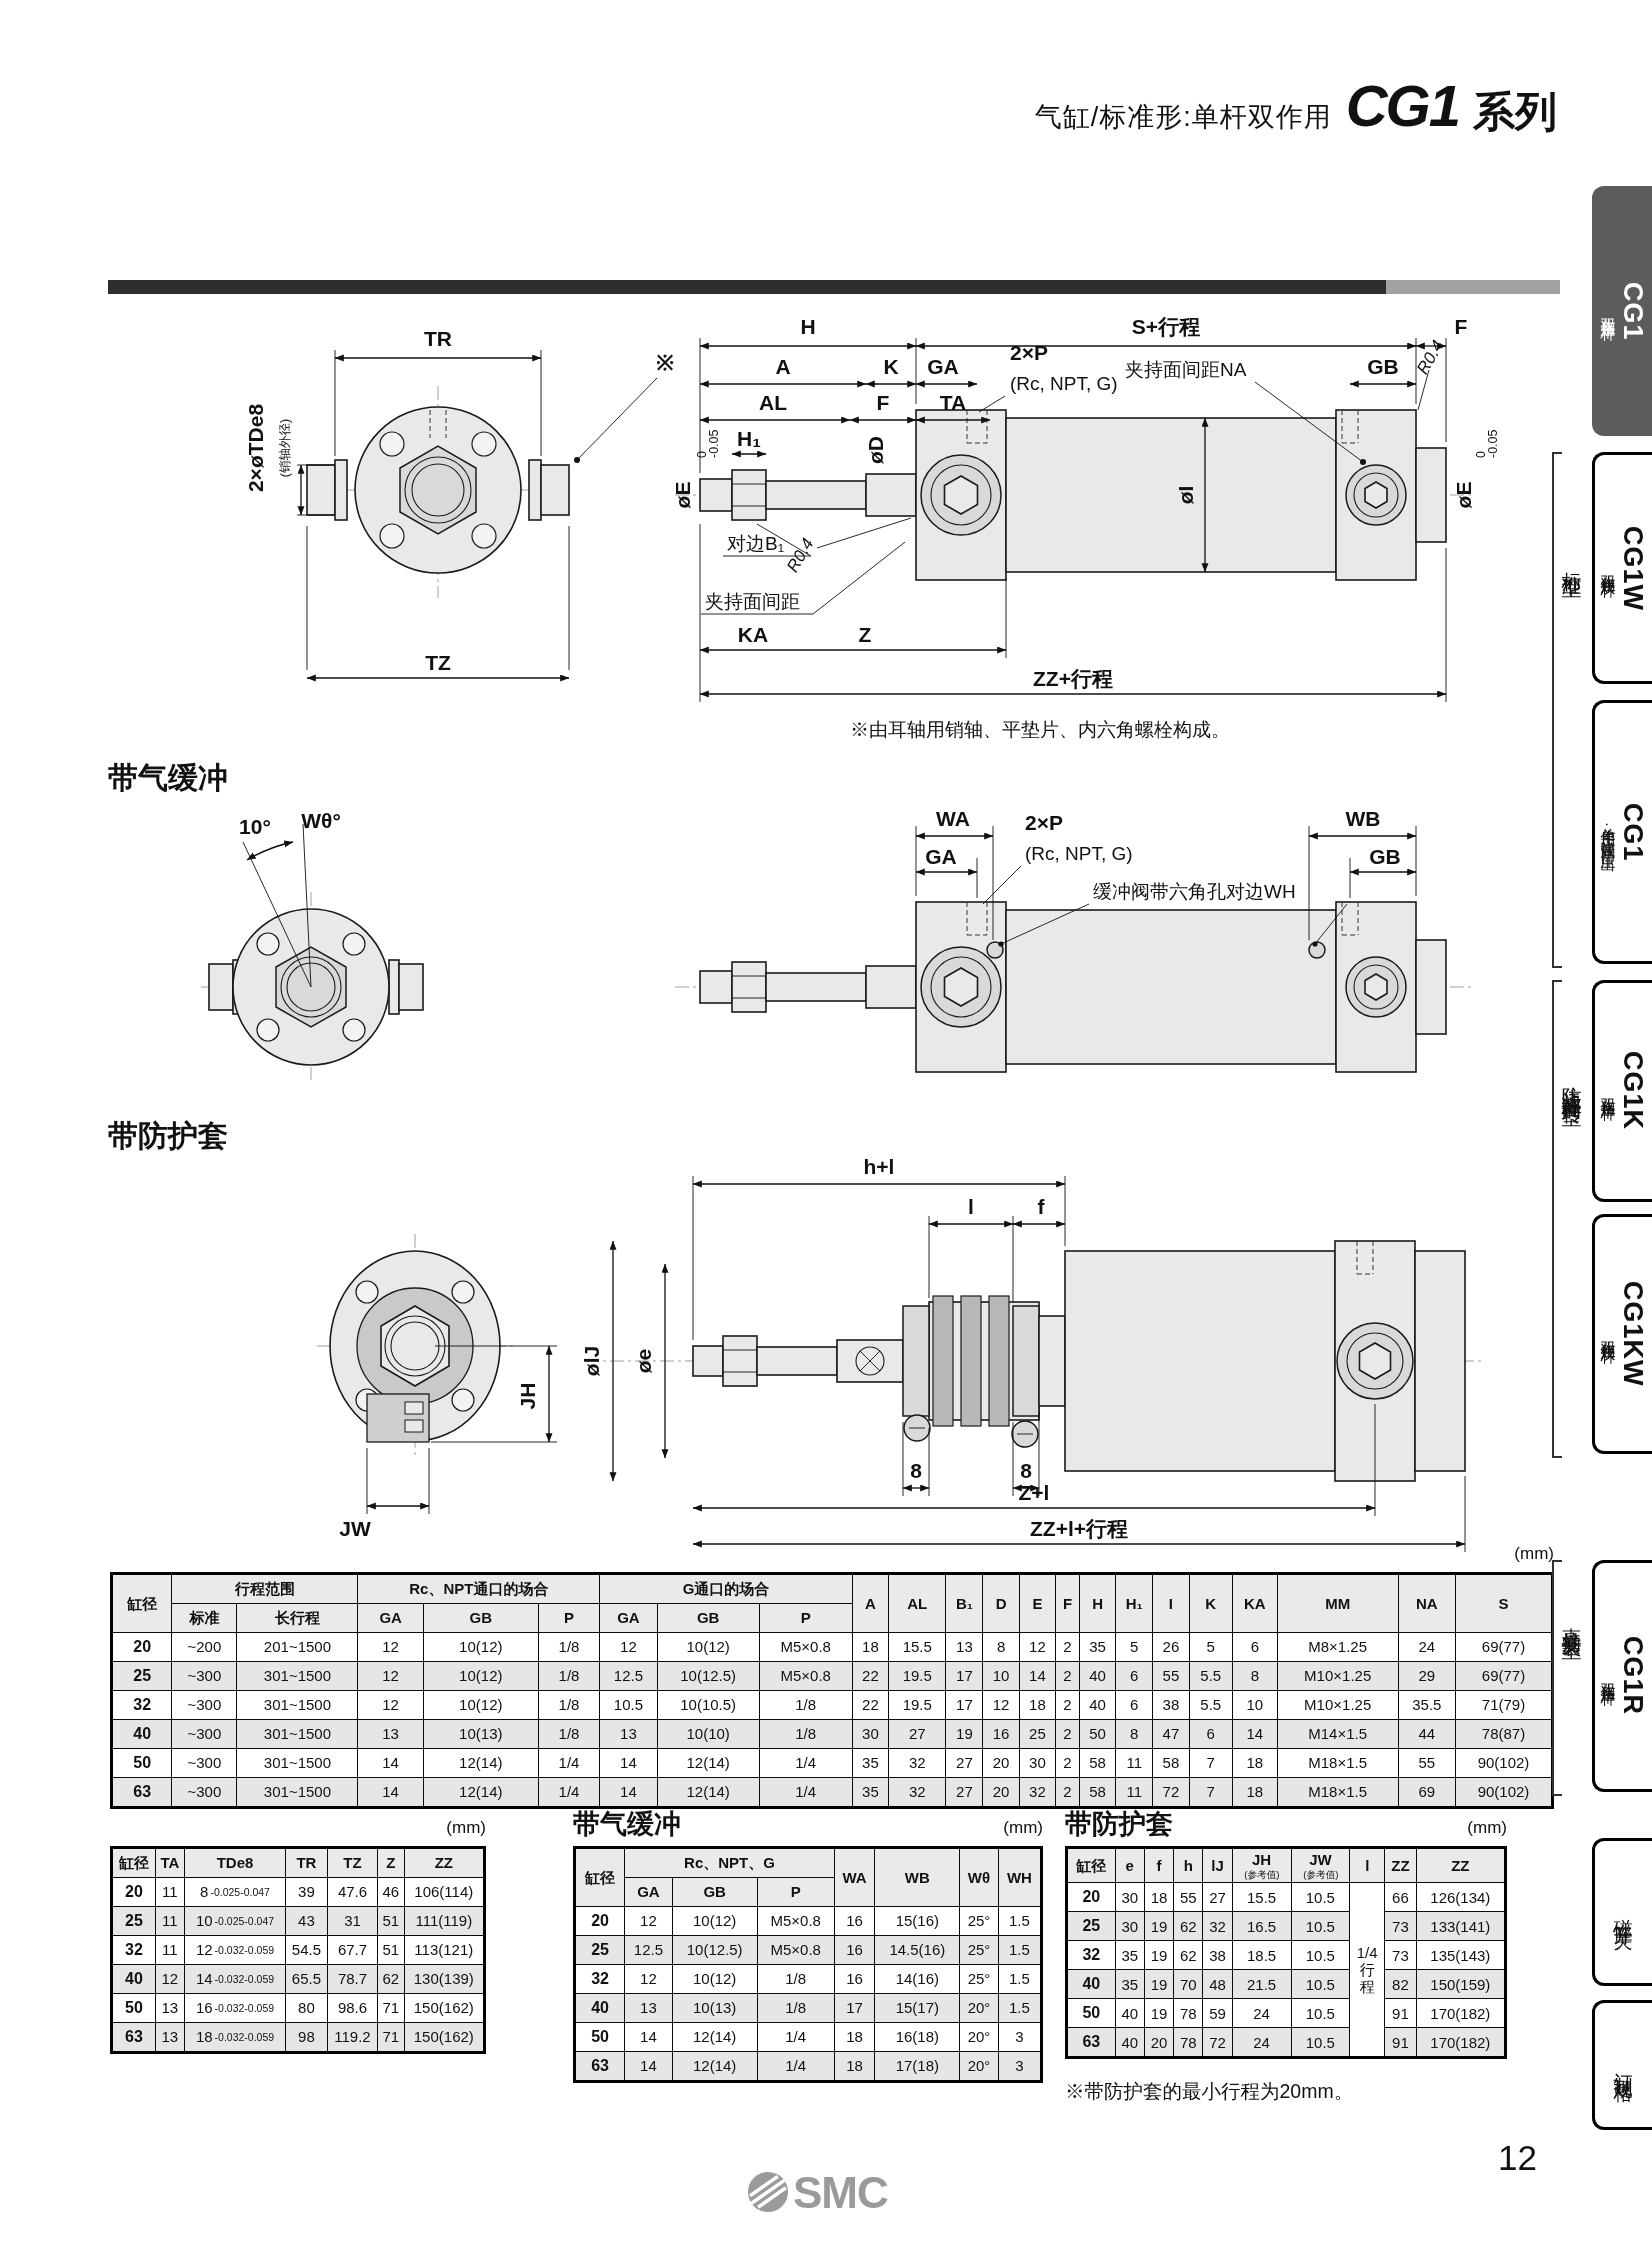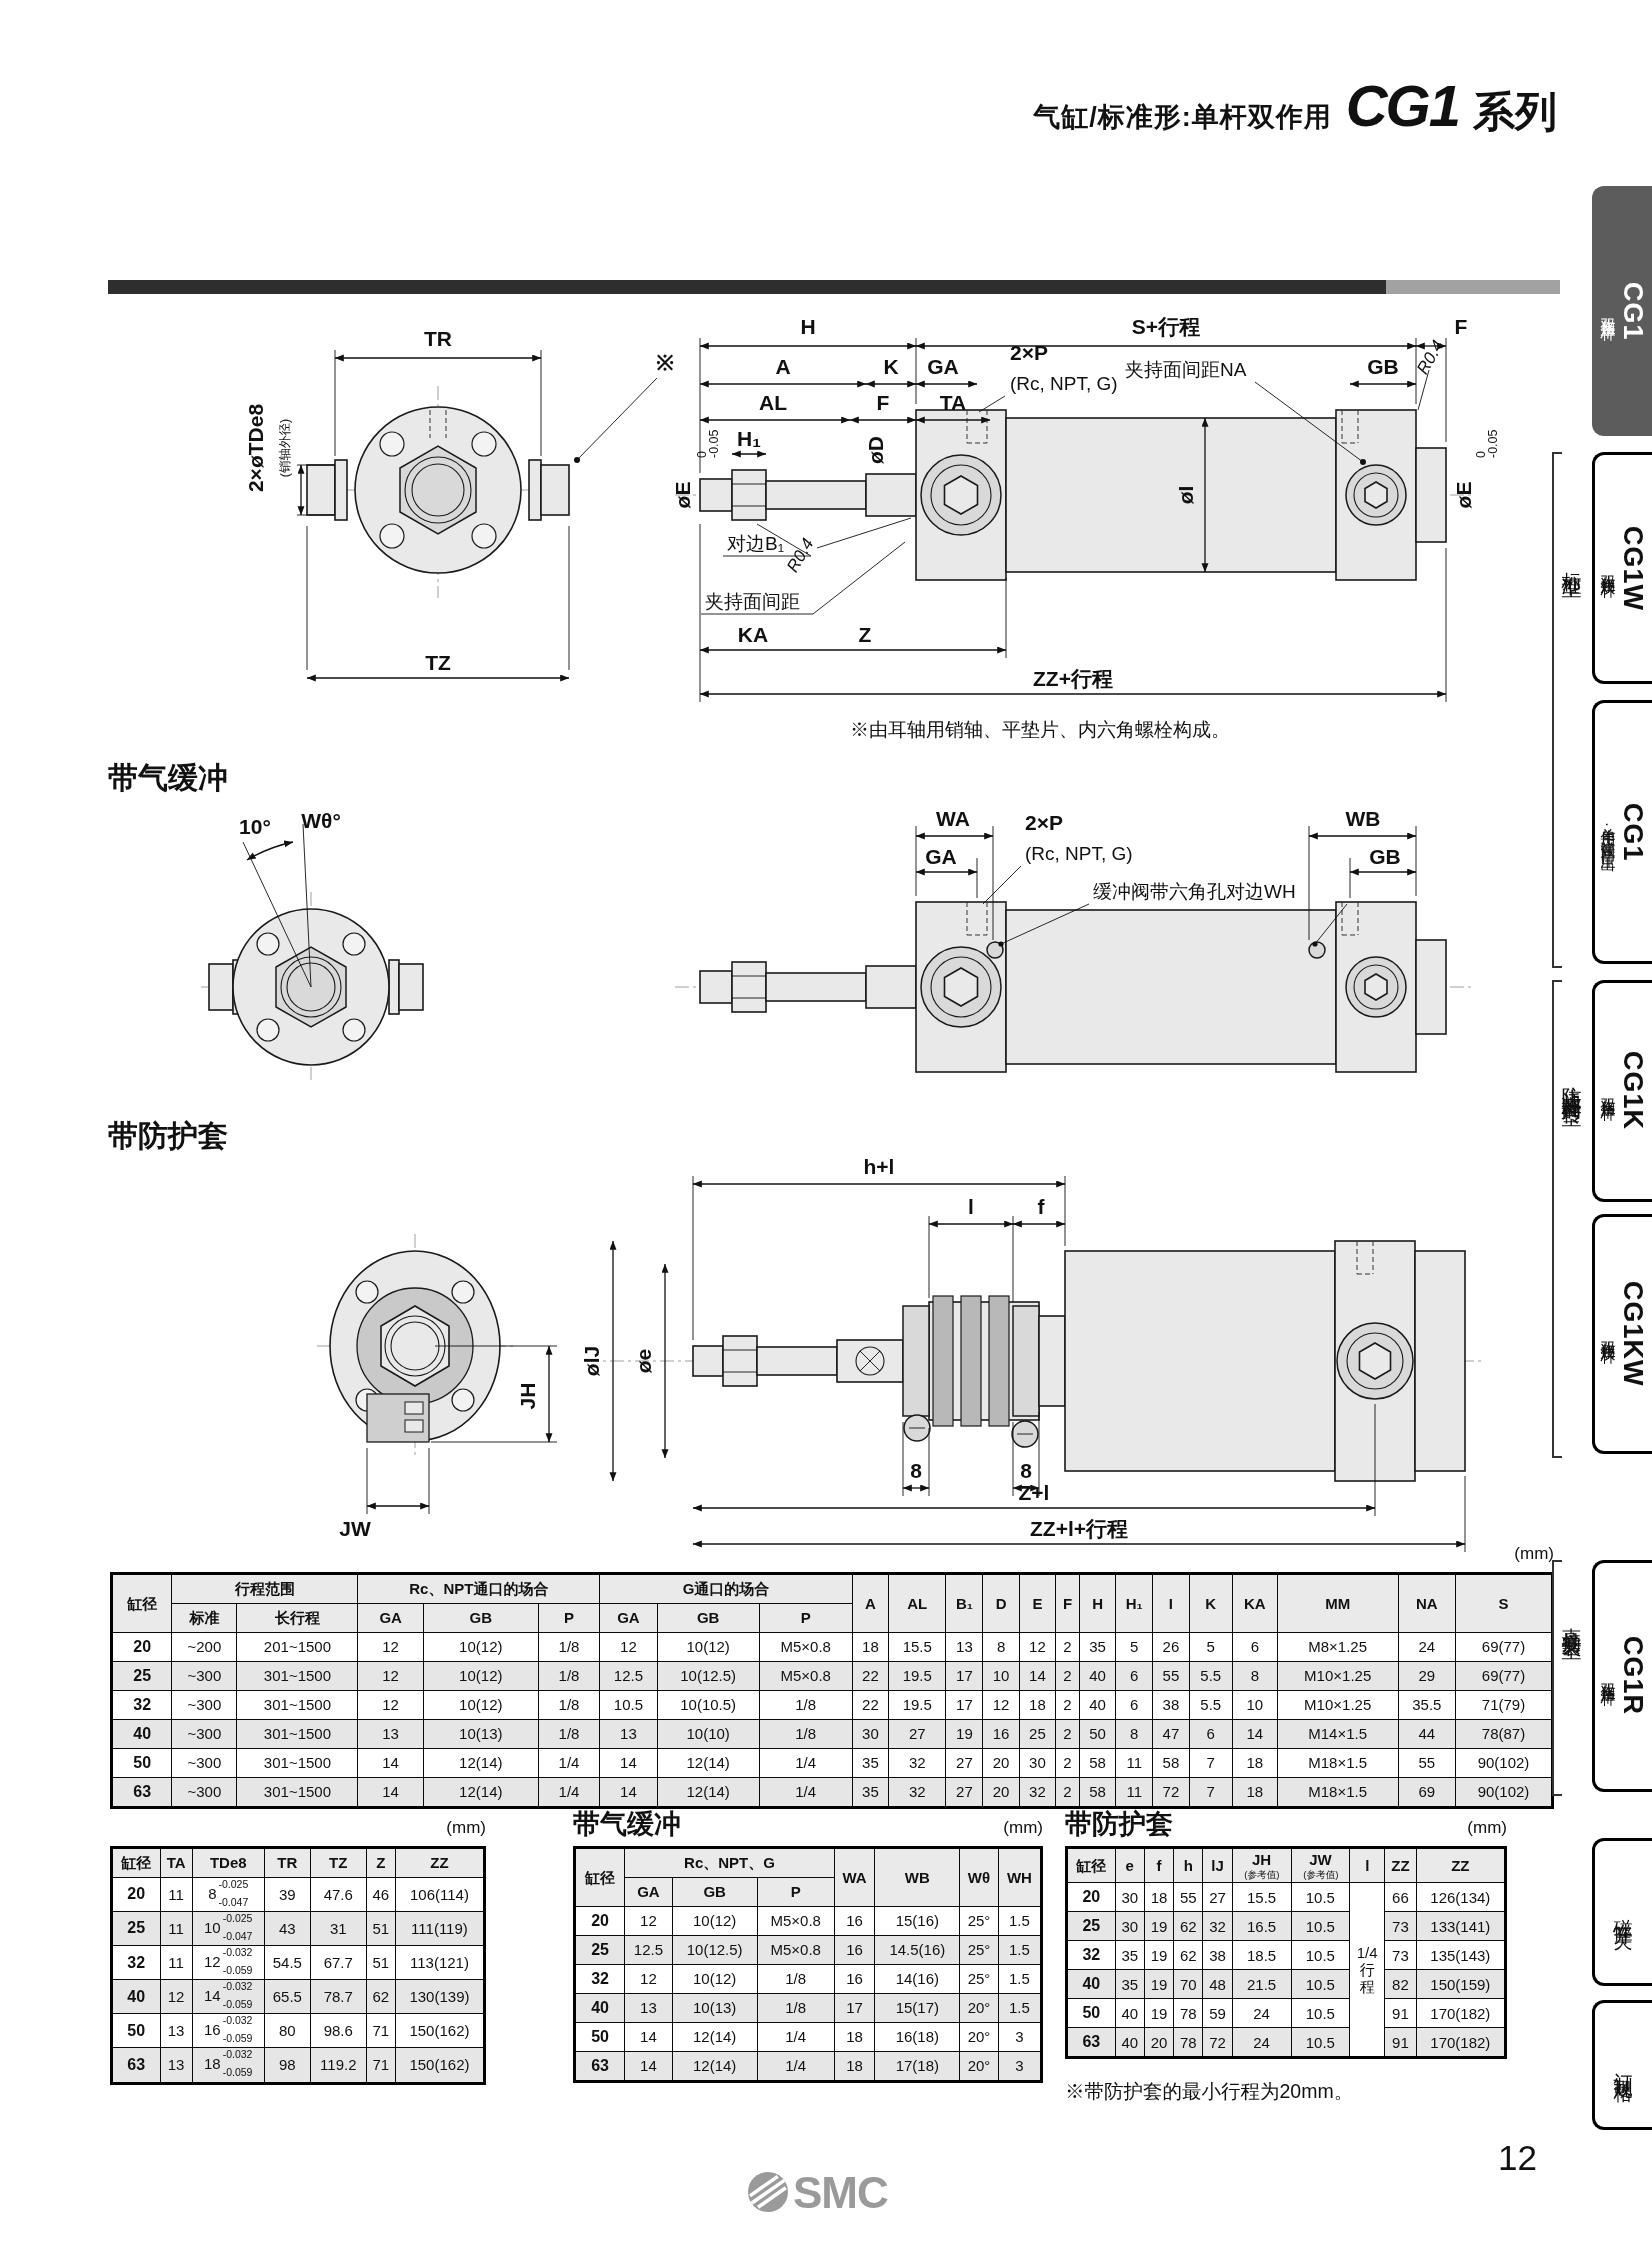--- a/index.html
+++ b/index.html
@@ -1,20 +1,20 @@
 <!DOCTYPE html>
 <html><head>
 <meta charset="utf-8">
 <style>
   html,body{margin:0;padding:0;background:#fff;}
   #page{position:relative;width:1652px;height:2257px;background:#fff;overflow:hidden;
         font-family:"Liberation Sans",sans-serif;color:#111;}
   
   .page-header{position:absolute;top:72px;right:95px;display:flex;align-items:baseline;gap:14px;}
-  .hdr-small{font-size:27px;font-weight:bold;letter-spacing:1px;}
+  .hdr-small{font-size:27px;font-weight:normal;letter-spacing:1px;}
   .hdr-series{font-size:58px;font-weight:bold;font-style:italic;letter-spacing:-2px;}
   .hdr-series-suffix{font-size:42px;font-weight:bold;}
   
   .section-title{position:absolute;left:108px;top:216px;font-size:37px;font-weight:bold;letter-spacing:1px;}
   .title-bar{position:absolute;left:108px;top:280px;width:1452px;height:14px;
     background:linear-gradient(to right,#2e2e2e 0,#2e2e2e 88%,#a2a2a2 88%,#a2a2a2 100%);}
   .sub-heading{position:absolute;left:108px;font-size:30px;font-weight:bold;margin:0;}
   .cushion-h{top:758px;}
   .boot-h{top:1116px;}
   
@@ -46,22 +46,22 @@
   table.dtable{position:absolute;border-collapse:collapse;background:#fff;border:3px solid #000;}
   .dtable th,.dtable td{border:1.7px solid #0a0a0a;text-align:center;padding:2px 2px;
     font-size:15px;line-height:1.15;height:24px;}
   .dtable th{background:#eaeaea;font-weight:bold;}
   .dtable tbody td:first-child{font-weight:bold;font-size:16px;}
   .dtable tbody tr:nth-child(even) td{background:#e6e6e6;}
   .main-table{left:110px;top:1572px;width:1444px;}
   .tr-table{left:110px;top:1846px;width:376px;}
   .cu-table{left:573px;top:1846px;width:470px;}
   .bo-table{left:1065px;top:1846px;width:442px;}
-  .tol{display:inline-flex;flex-direction:column;align-items:flex-start;font-size:10.5px;
-    font-weight:normal;line-height:1.1;vertical-align:middle;margin-left:2px;transform:translateY(-1px);gap:6px;}
+  .tol{display:inline-flex;flex-direction:row;align-items:flex-start;font-size:10.5px;
+    font-weight:normal;line-height:1.1;vertical-align:middle;margin-left:2px;transform:translateY(-1px);}
   .hsub{display:block;font-size:10.5px;font-weight:normal;transform:scale(.92);}
   .merge-cell{font-weight:normal !important;font-size:15px !important;line-height:1.3;background:#fff !important;}
   
   .notes-left{position:absolute;left:110px;top:2074px;font-size:19.5px;line-height:1.5;}
   .note-boot{position:absolute;left:1065px;top:2078px;font-size:19.5px;}
   .logo{position:absolute;left:746px;top:2168px;}
   .logo-text{font-size:44px;font-weight:bold;fill:#9a9a9a;letter-spacing:-1px;}
   .page-num{position:absolute;left:1498px;top:2138px;font-size:35px;}
   
   .tab{position:absolute;right:0;width:60px;background:#fff;border:3px solid #000;border-right:none;

